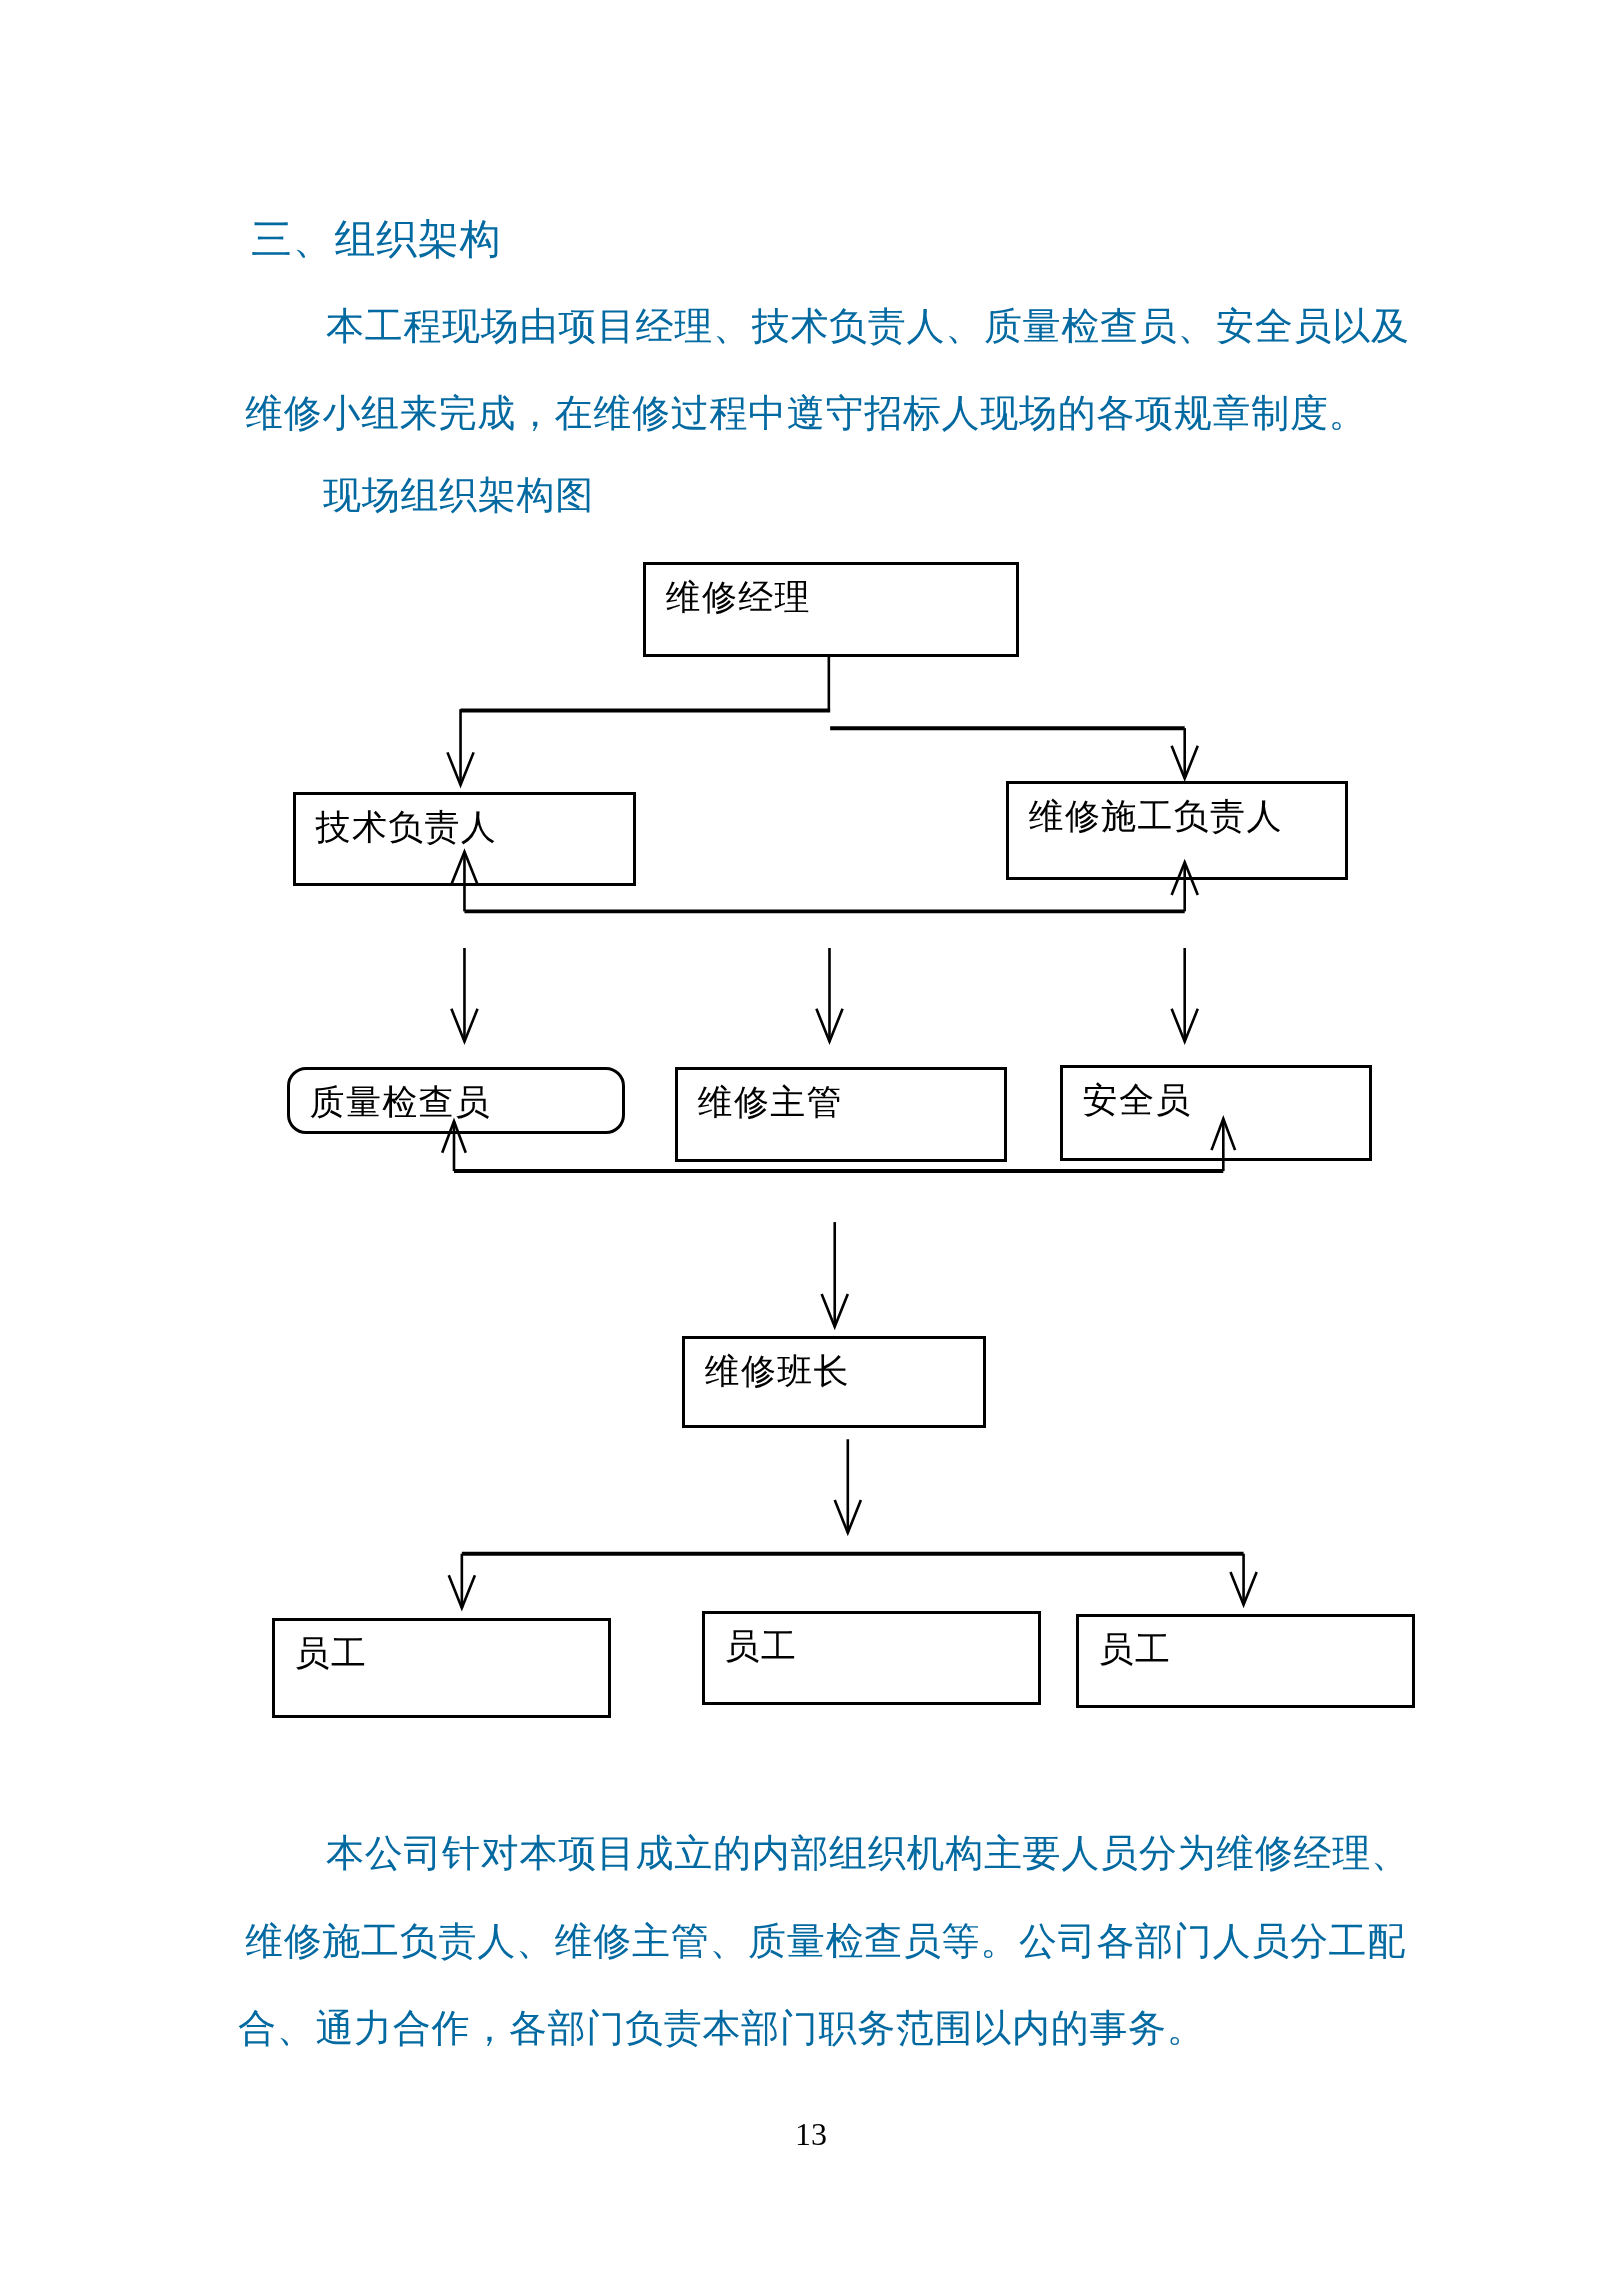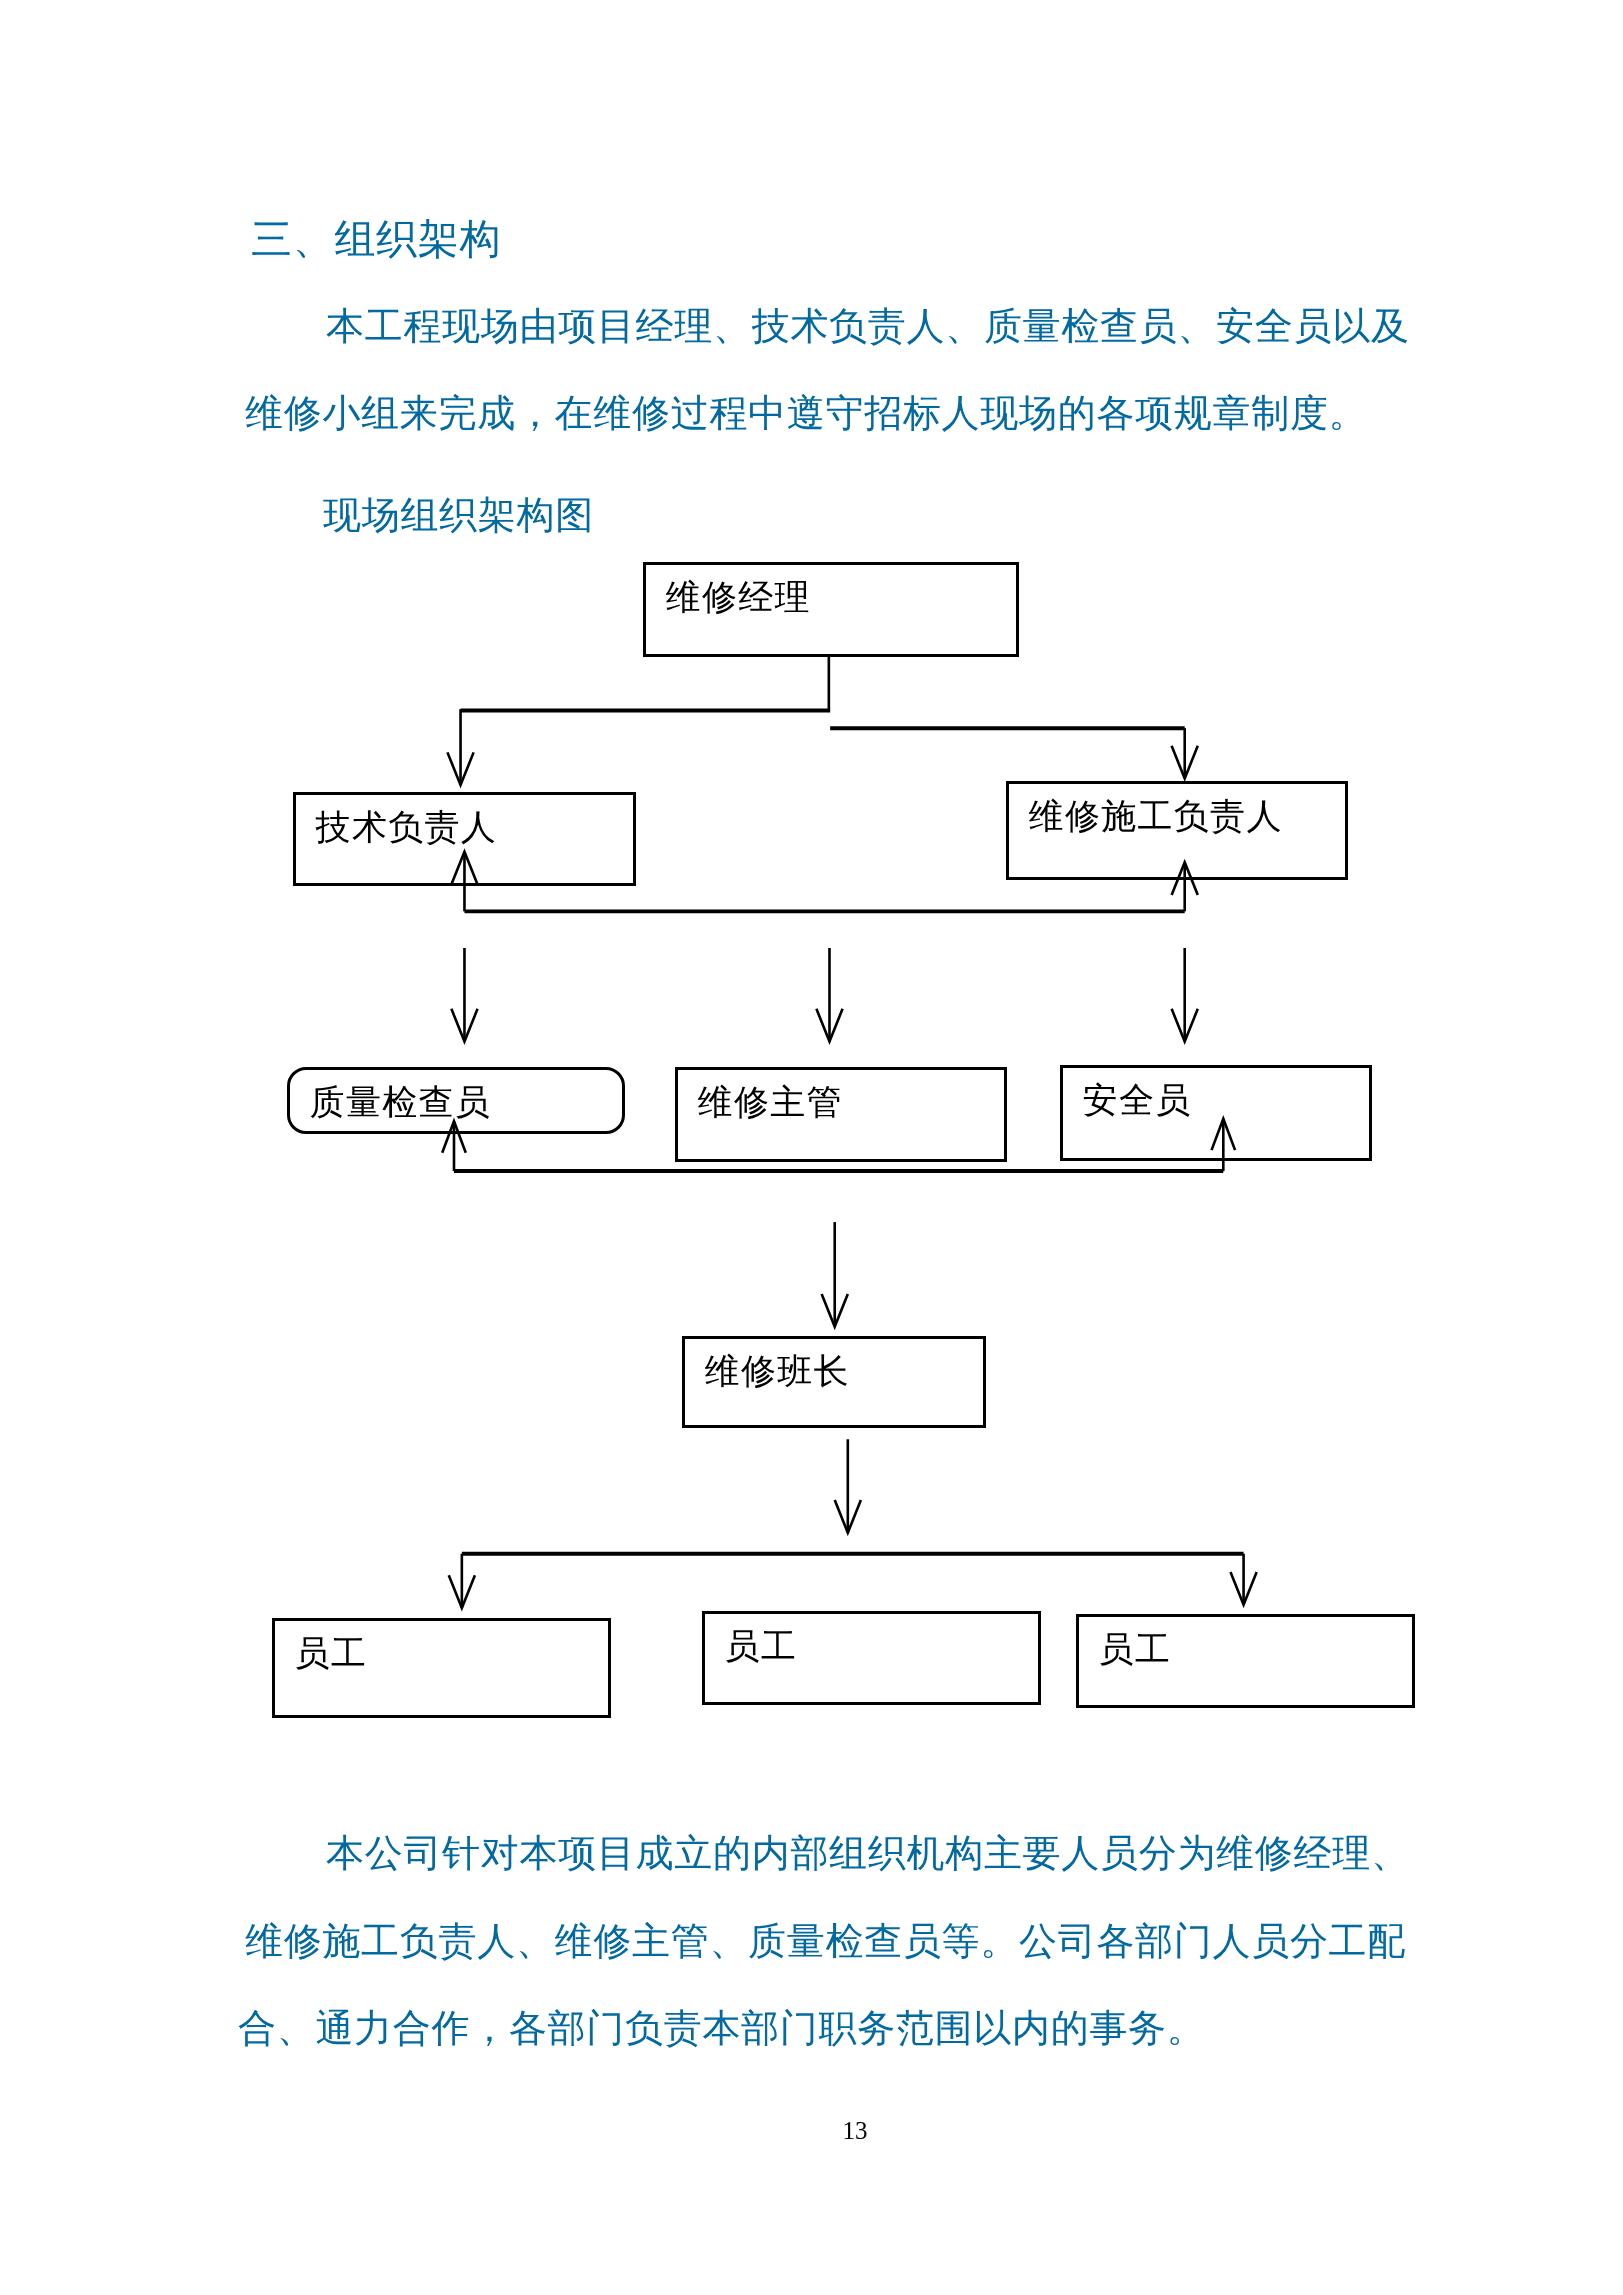--- a/index.html
+++ b/index.html
@@ -16,29 +16,29 @@
     position:absolute;
     white-space:nowrap;
     font-size:38px;
     line-height:1.15;
     letter-spacing:0.7px;
     color:#0369a1;
   }
   .heading{left:251px;top:216px;font-size:41px;}
   .p1l1{left:326px;top:305px;}
   .p1l2{left:245px;top:392px;}
-  .caption{left:323px;top:474px;margin-top:20px;}
+  .caption{left:323px;top:474px;}
   .p2l1{left:326px;top:1832px;}
   .p2l2{left:245px;top:1920px;}
   .p2l3{left:238px;top:2007px;font-family:Liberation Serif, serif;}
   .pageno{
     position:absolute;
     left:811px;top:2118px;
     transform:translateX(-50%);
-    font-size:25px;line-height:1;margin-left:44px;
+    font-size:32px;line-height:1;
   }
   .chart-svg{
     position:absolute;left:0;top:0;
     width:1623px;height:2295px;
     pointer-events:none;
   }
   .obox{
     position:absolute;
     box-sizing:border-box;
     border:3.3px solid #000;

